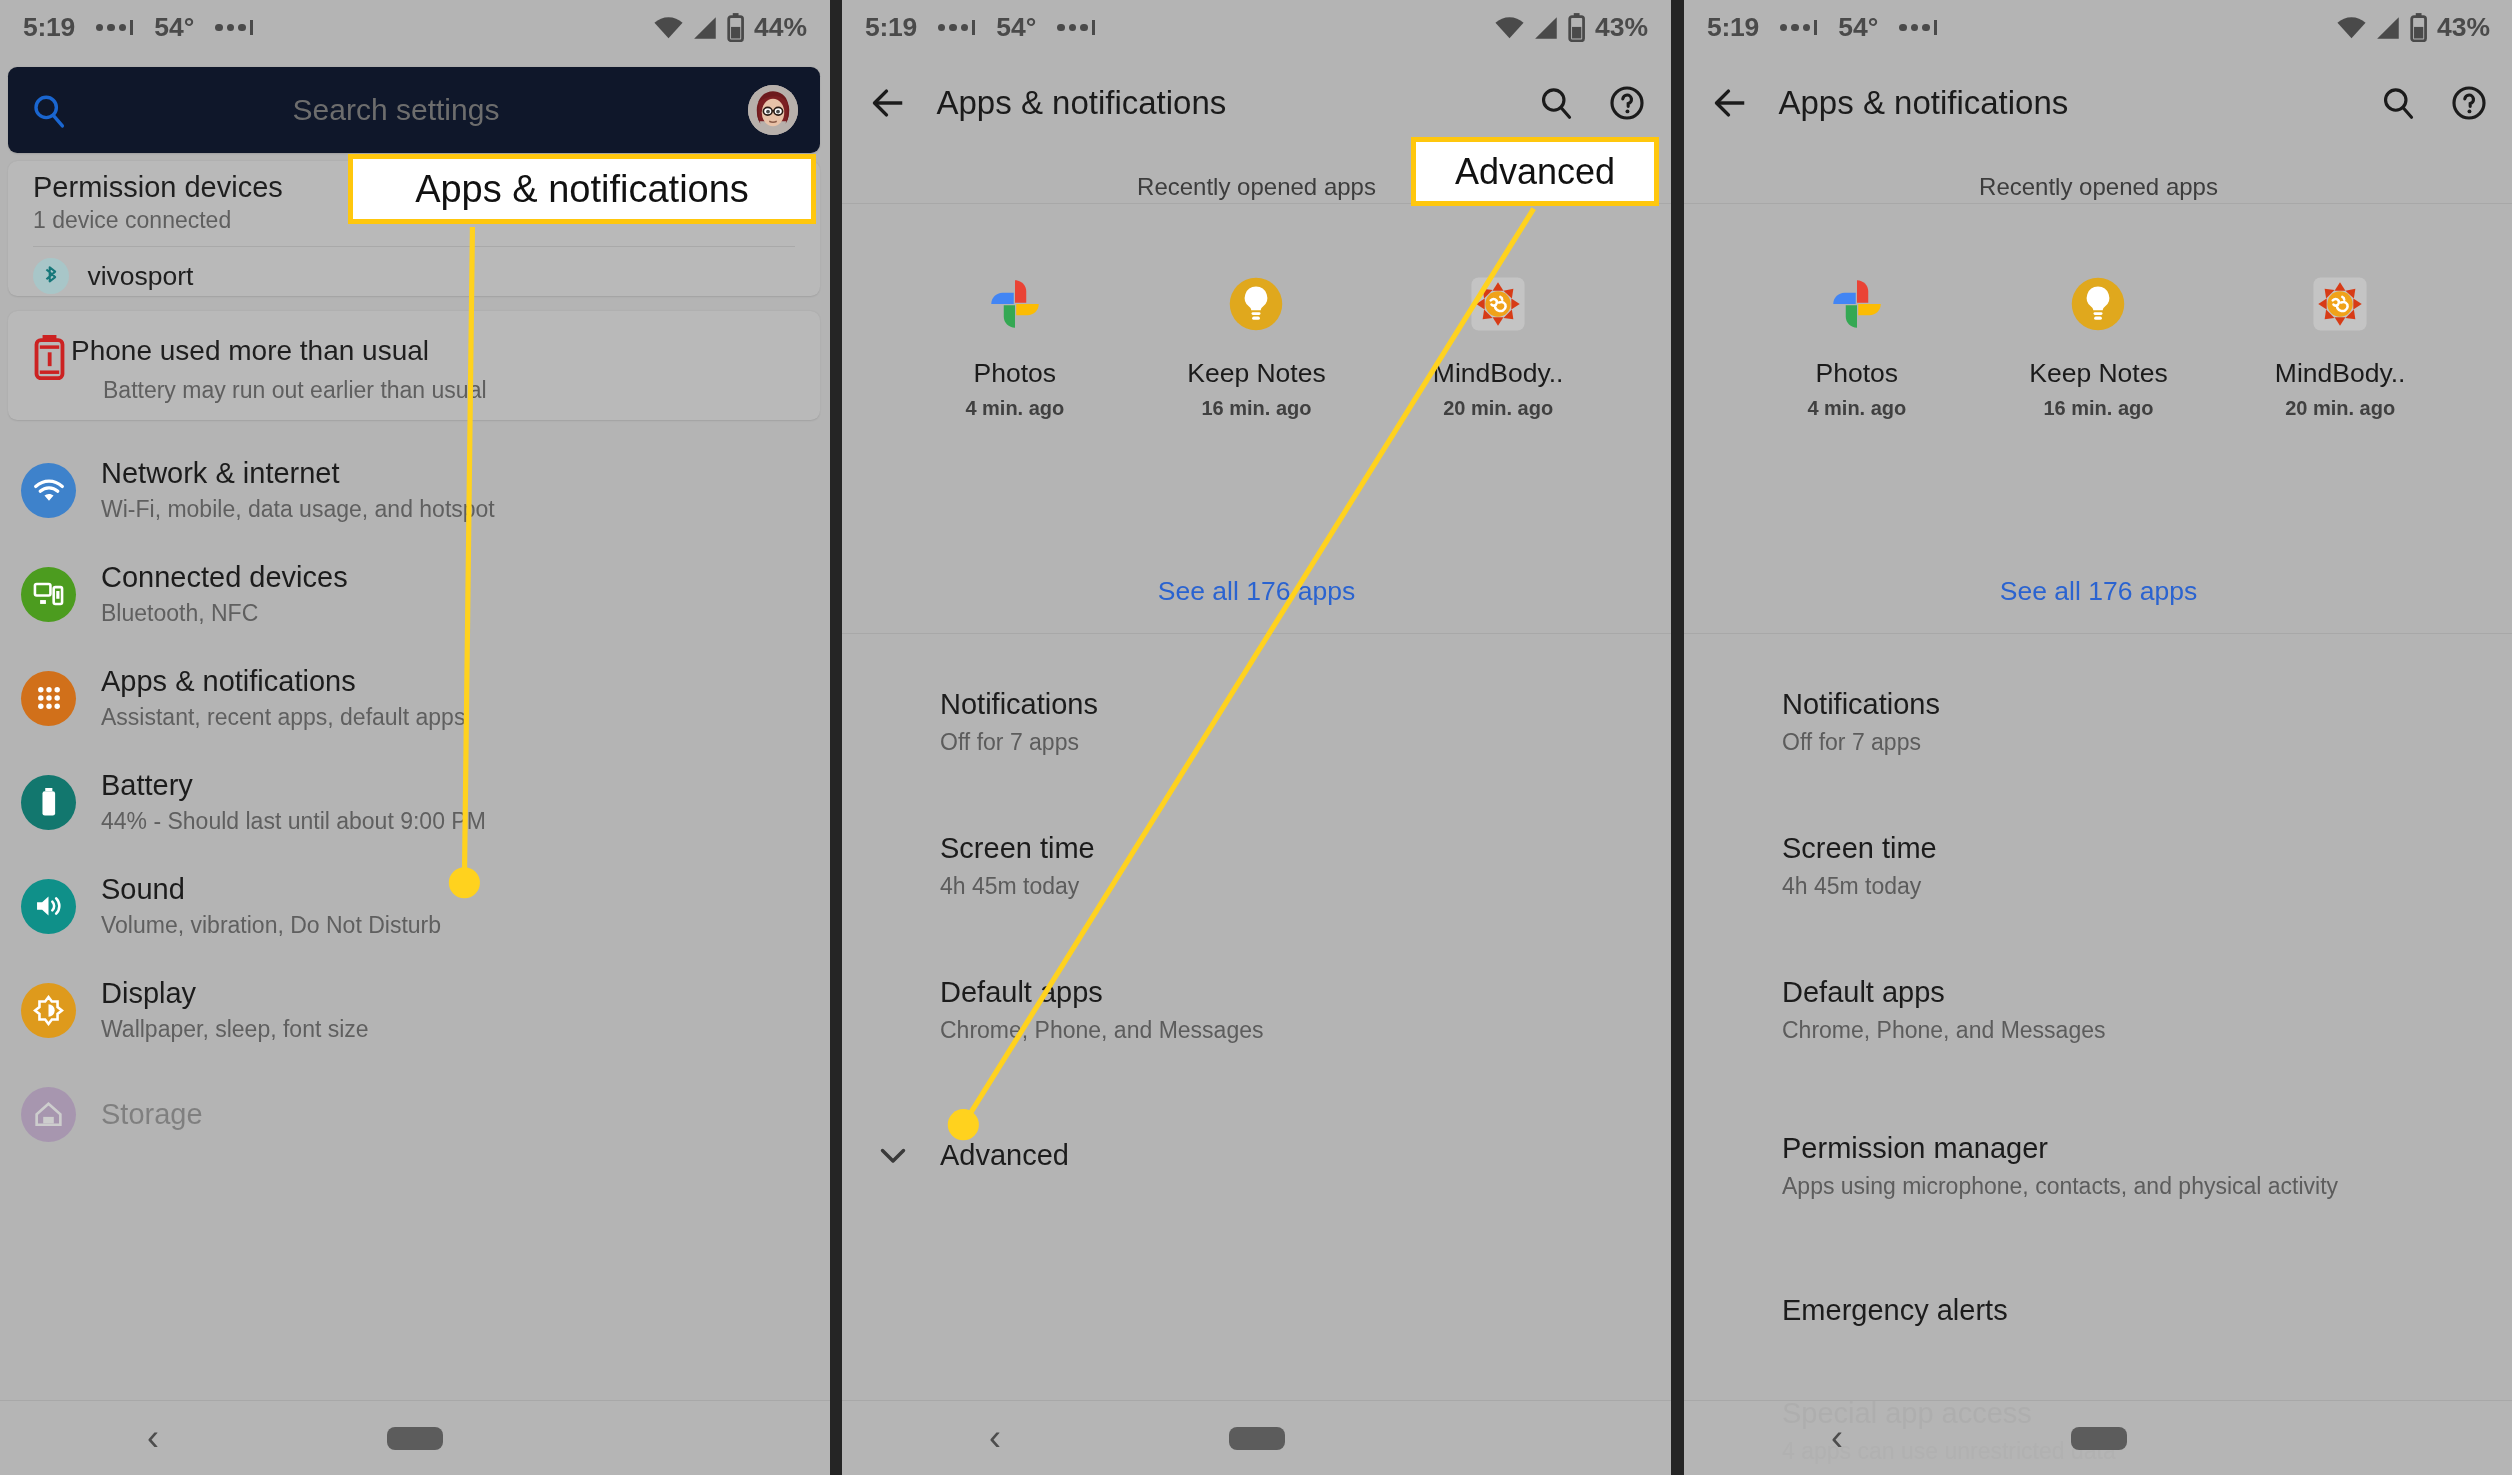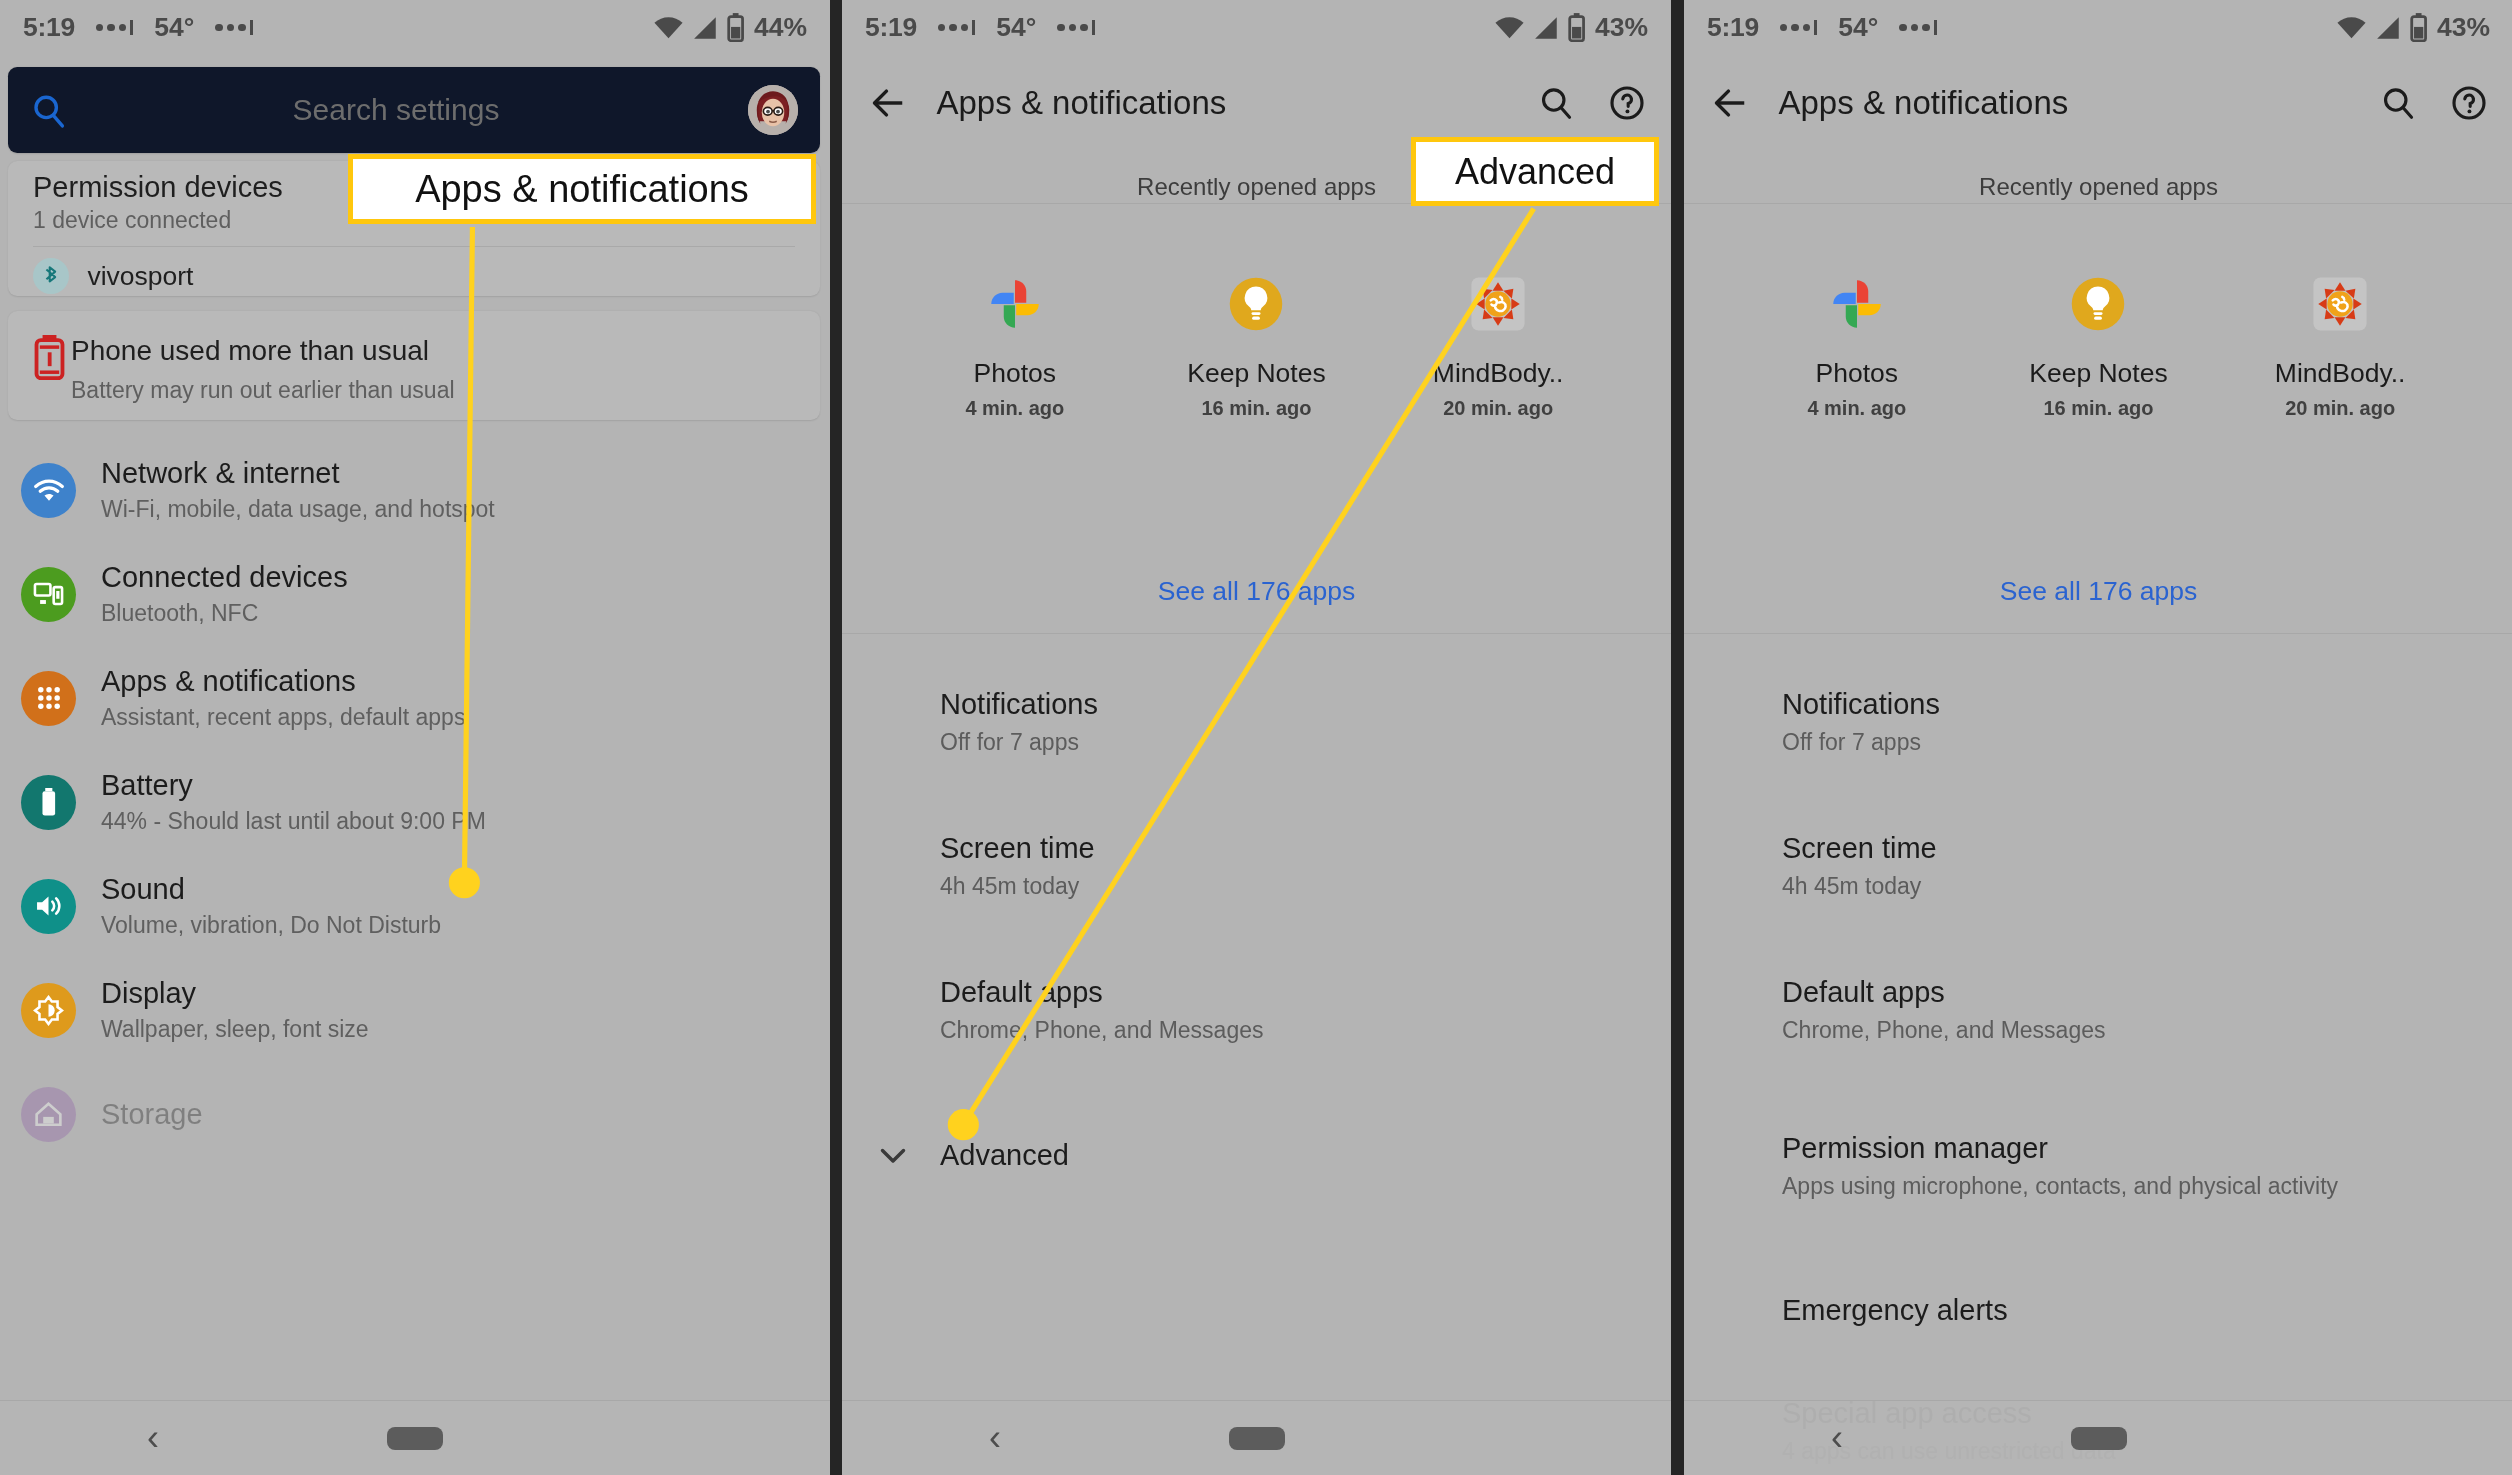--- a/index.html
+++ b/index.html
@@ -67,21 +67,21 @@
   .bt-sub   { position:absolute; left:25px; top:46px; font-size:23px; color:#5f5f5f; }
   .bt-rule  { position:absolute; left:25px; right:25px; top:85px; height:1.2px; background:#a9a9a9; }
   .bt-dev   { position:absolute; left:25px; top:97px; display:flex; align-items:center; gap:18.4px; }
   .bt-chip  { width:36px; height:36px; border-radius:50%; background:#a8c6c8;
               display:flex; align-items:center; justify-content:center; }
   .bt-devname { font-size:26.5px; color:#1f1f1f;text-align:center; }
 
   .batt-row { position:absolute; left:25px; top:24px; display:flex; align-items:flex-start; gap:5px; }
   .batt-ico { width:33px; height:45px; flex:0 0 auto; }
   .batt-t { font-size:28px; color:#1f1f1f; }
-  .batt-s { font-size:23px; color:#5f5f5f; margin-top:4.6px; }
+  .batt-s { font-size:23px; color:#5f5f5f; margin-top:4.6px;margin-left:32px; }
 
   
   .settings-list { position:absolute; left:0; top:438px; right:0; }
   .set-item { display:flex; align-items:center; height:104px; padding-left:21px; }
   .set-ico {
     width:55px; height:55px; border-radius:50%; flex:0 0 auto;
     display:flex; align-items:center; justify-content:center;
     margin-right:25px;
   }
   .set-txt { display:flex; flex-direction:column; gap:5.8px; }

